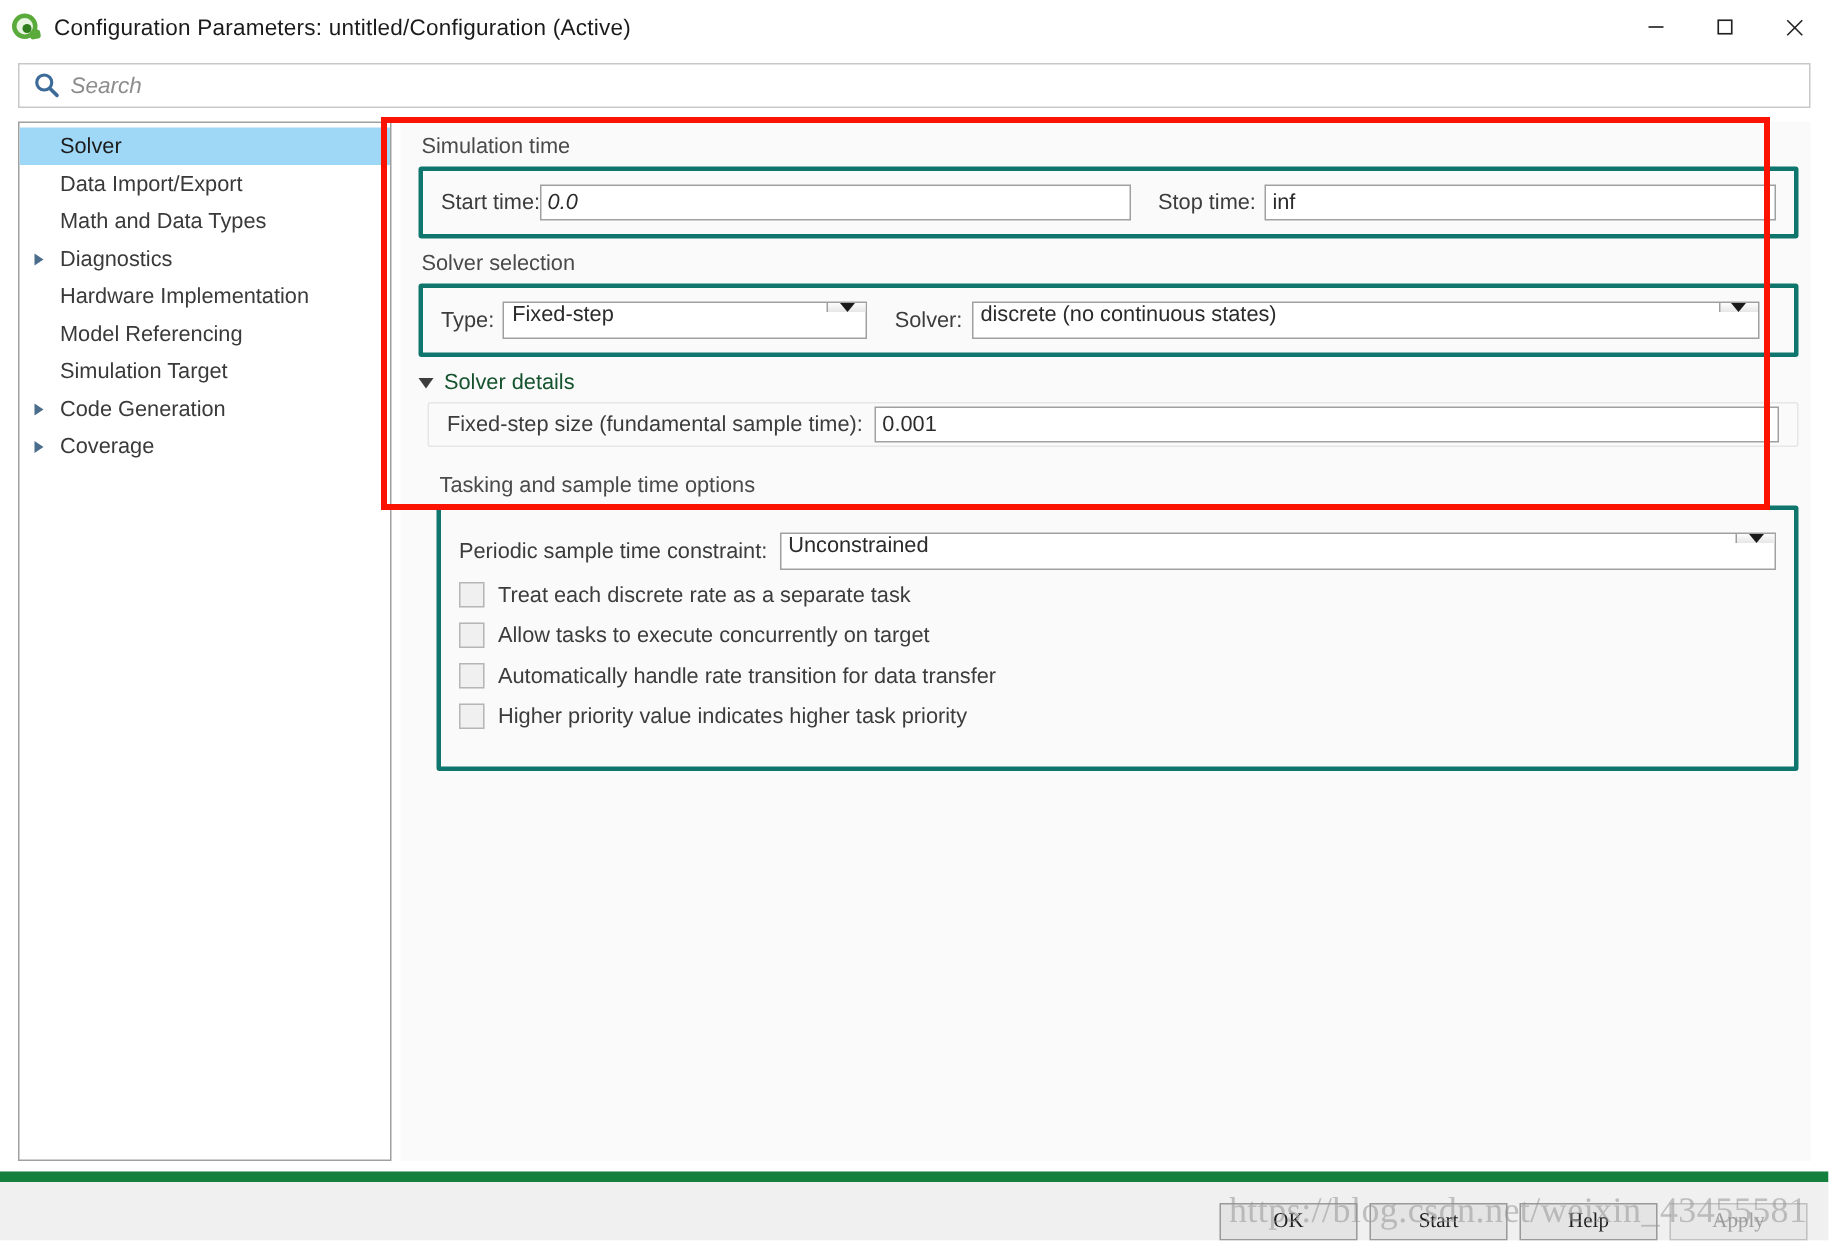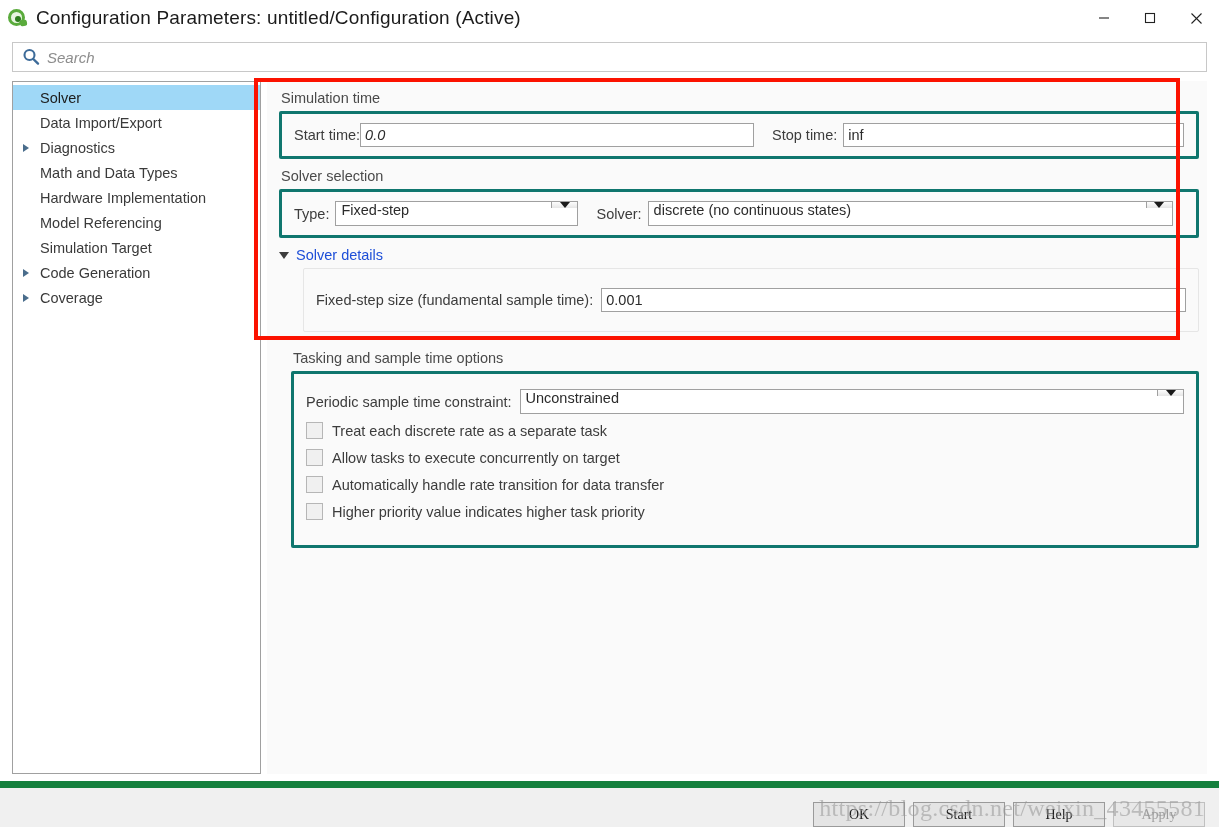--- a/index.html
+++ b/index.html
@@ -40,21 +40,21 @@
     width: 6px; height: 6px; border-radius: 50%;
     background: #2f7d1e;
   }
   .app-icon .tail {
     position: absolute; left: 13px; top: 12px;
     width: 7px; height: 6px; border-radius: 2px;
     background: #5aab3c;
     transform: rotate(-10deg);
   }
   .title-text {
-    font-size: 19px; color: #1b1b1b;
+    font-size: 15px; color: #1b1b1b;
     letter-spacing: .15px;
     white-space: nowrap;
   }
   .win-controls {
     position: absolute; right: 0; top: 0;
     height: 36px; display: flex; align-items: stretch;
   }
   .win-btn {
     width: 46px; height: 36px;
     display: flex; align-items: center; justify-content: center;
@@ -193,37 +193,37 @@
     width: 0; height: 0;
     border-left: 5px solid transparent;
     border-right: 5px solid transparent;
     border-top: 6px solid #1a1a1a;
     display: block;
   }
 
   .disclosure {
     display: flex; align-items: center;
     padding: 9px 0 5px 12px;
-    font-size: 14.5px; color: #1d4ed8;
+    font-size: 14.5px; color: #14532d;
     cursor: default;
   }
   .disclosure .tri {
     width: 0; height: 0;
     border-left: 5.5px solid transparent;
     border-right: 5.5px solid transparent;
     border-top: 7px solid #3d3d3d;
     margin-right: 7px;
   }
 
   .subpanel {
     border: 1px solid #e6e6e6;
     background: #fafafa;
-    margin: 0 8px 0 36px;
+    margin: 0 8px 0 18px;
     border-radius: 2px;
-    padding: 19px 12px;
+    padding: 2px 12px;
   }
 
   .cbrow {
     display: flex; align-items: center;
     padding: 5px 12px;
   }
   .checkbox {
     width: 17px; height: 17px;
     border: 1px solid #b6b6b6;
     background: #f0f0f0;
@@ -322,28 +322,28 @@
     <div class="sidebar">
       <div class="tree-item selected">
         <span class="tw"></span>
         <span>Solver</span>
       </div>
       <div class="tree-item">
         <span class="tw"></span>
         <span>Data Import/Export</span>
       </div>
       <div class="tree-item">
+        <span class="tw"></span>
+        <span>Math and Data Types</span>
+      </div>
+      <div class="tree-item">
         <span class="tw">
             <i class="arrow"></i>
           </span>
         <span>Diagnostics</span>
-      </div>
-      <div class="tree-item">
-        <span class="tw"></span>
-        <span>Math and Data Types</span>
       </div>
       <div class="tree-item">
         <span class="tw"></span>
         <span>Hardware Implementation</span>
       </div>
       <div class="tree-item">
         <span class="tw"></span>
         <span>Model Referencing</span>
       </div>
       <div class="tree-item">

